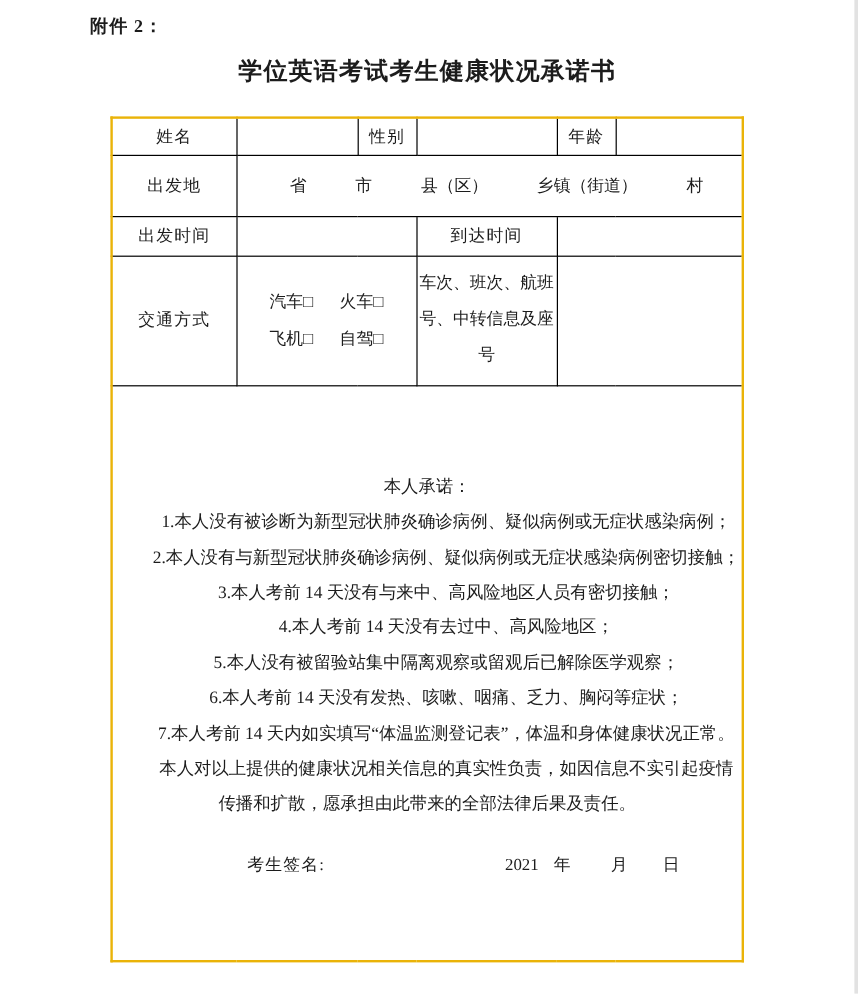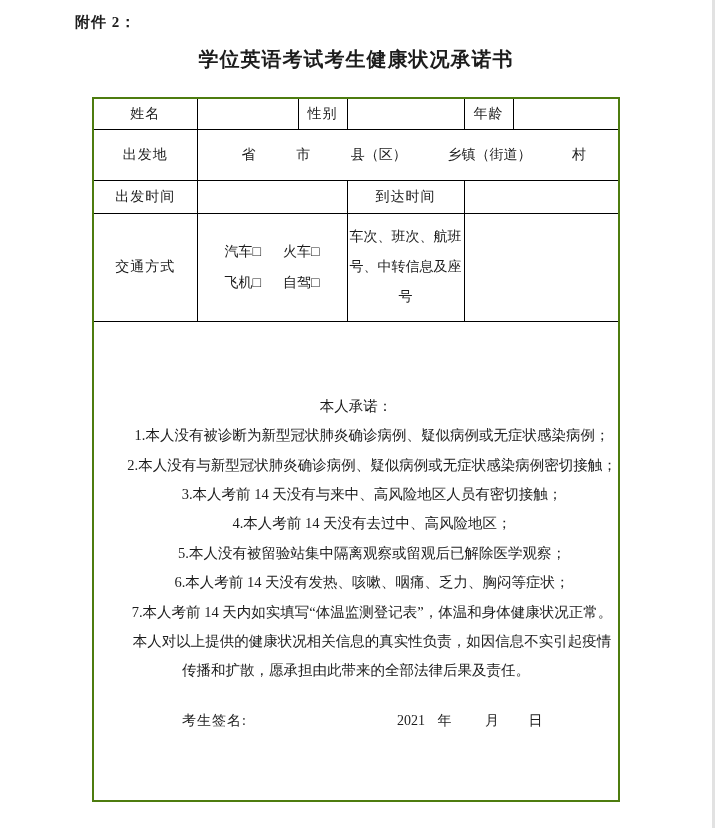--- a/index.html
+++ b/index.html
@@ -41,21 +41,21 @@
     font-weight: bold;
     letter-spacing: 1px;
   }
   table.health-form {
     position: absolute;
     top: 97px;
     left: 92px;
     width: 526px;
     border-collapse: collapse;
     table-layout: fixed;
-    border: 2px solid #4d7c0f;
+    border: 2px solid #eab308;
     font-size: 14px;
   }
   table.health-form td {
     border: 1px solid #000;
     padding: 0;
     text-align: center;
     vertical-align: middle;
     overflow: hidden;
   }
   td.label-cell { letter-spacing: 1px; }
@@ -86,21 +86,21 @@
     line-height: 29.4px;
     font-size: 14.5px;
   }
   .indent { text-indent: 2.2em; }
   .sig-row {
     margin-top: 26px;
     font-size: 14px;
     display: flex;
     align-items: baseline;
   }
-  .sig-label { margin-left: 88px; letter-spacing: 1px; }
+  .sig-label { margin-left: 112px; letter-spacing: 1px; }
   .sig-date { margin-left: 150px; }
   .sig-date .y-num { }
   .sig-date .y-lab { margin-left: 9px; }
   .sig-date .m-lab { margin-left: 30px; }
   .sig-date .d-lab { margin-left: 26px; }
 </style>
 </head>
 <body>
 
 <div class="scroll-strip"></div>

